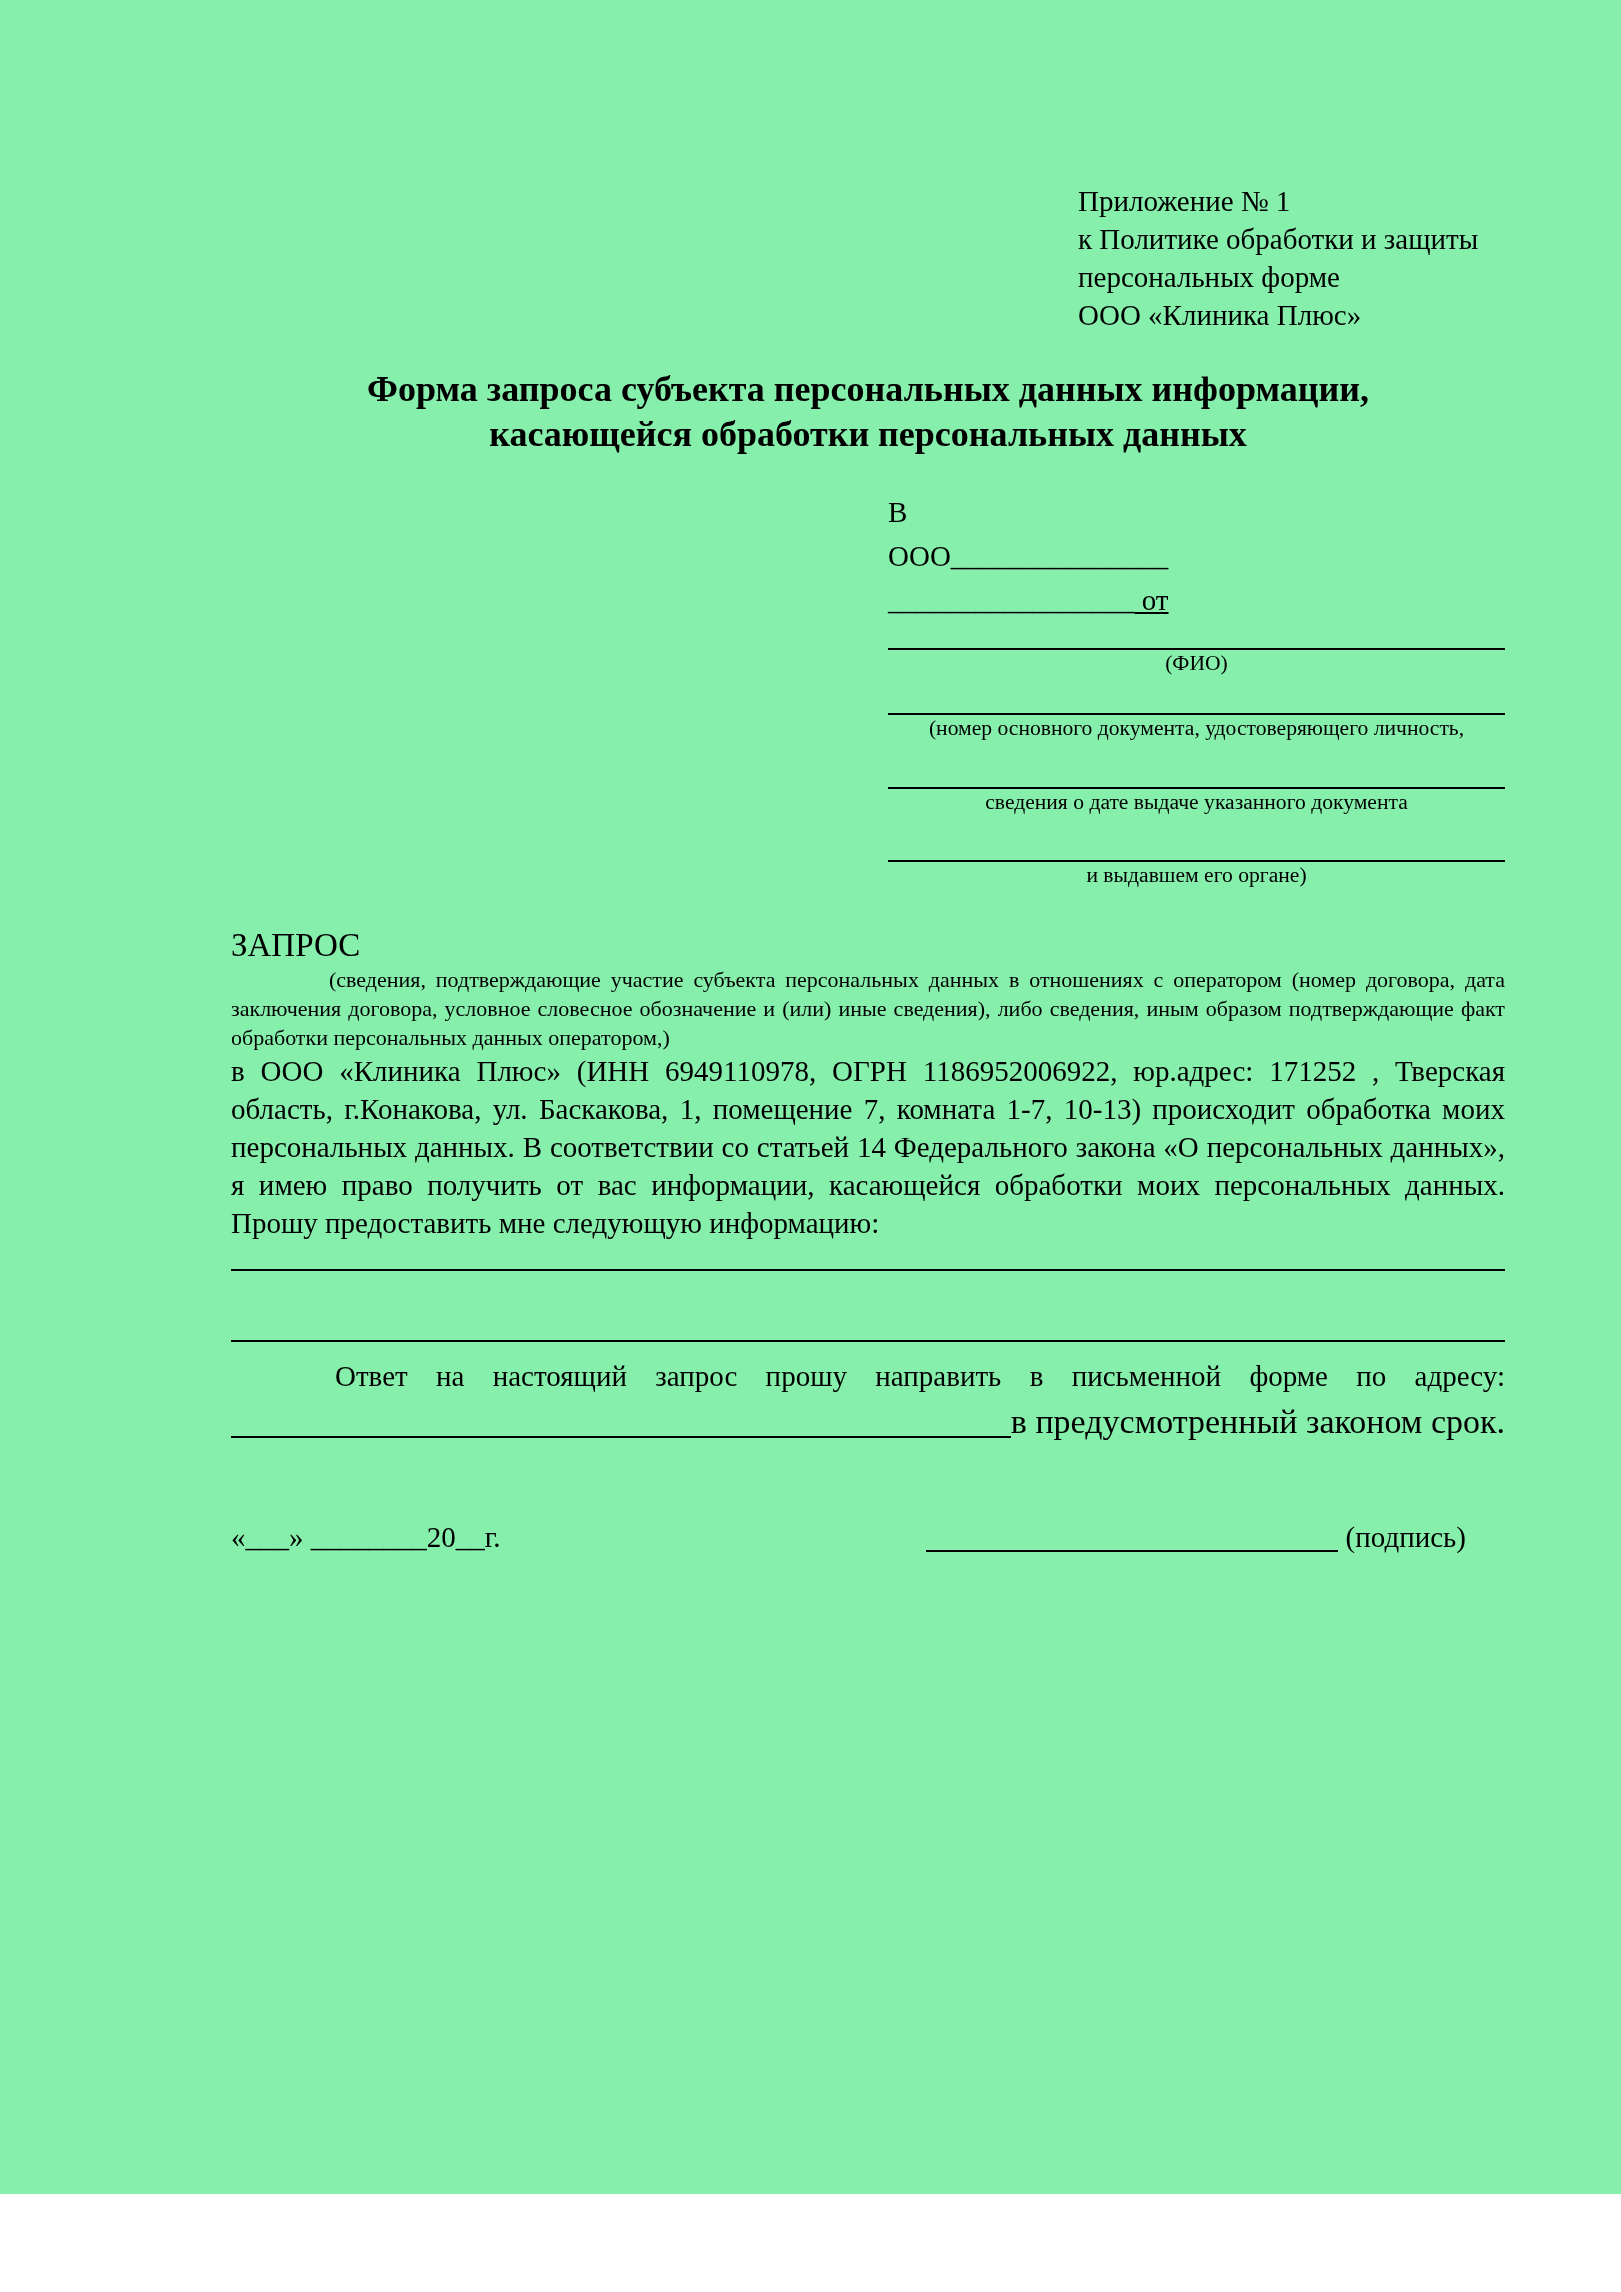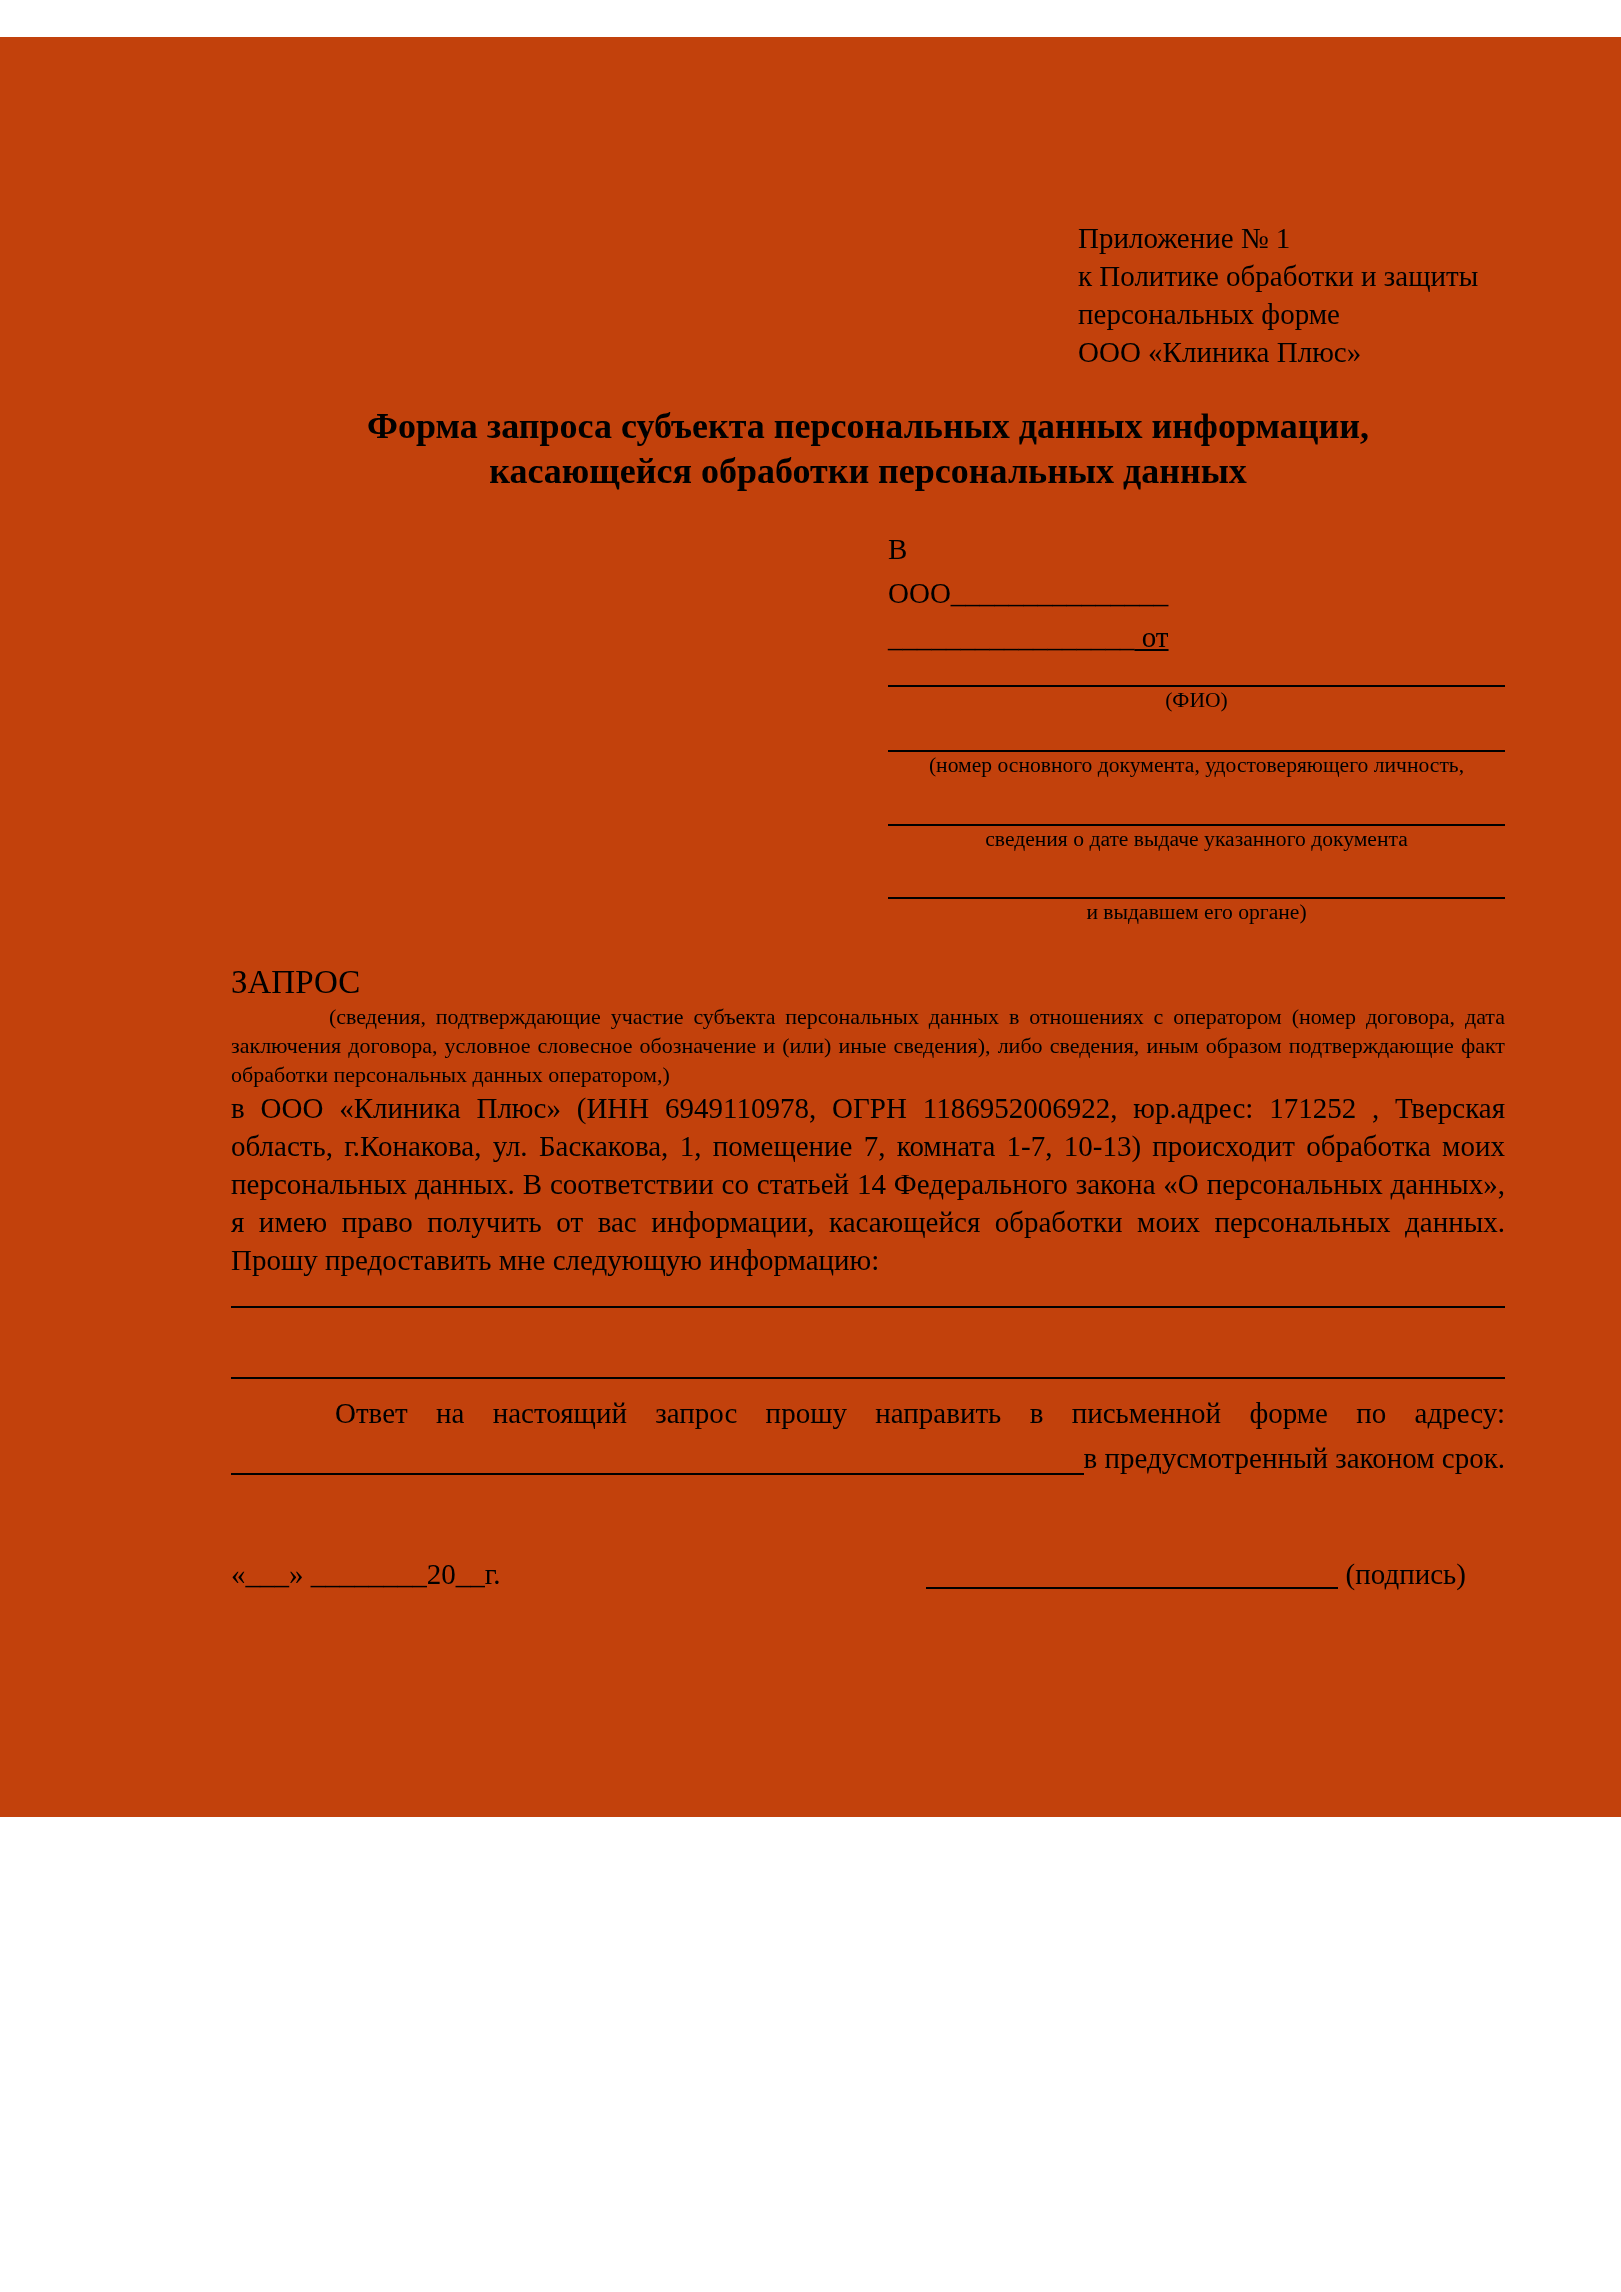--- a/index.html
+++ b/index.html
@@ -1,26 +1,25 @@
 <!DOCTYPE html>
 <html lang="ru"><head>
 <meta charset="utf-8">
 <style>
   html, body { margin: 0; padding: 0; background: #ffffff; }
   .page {
     width: 1621px;
-    height: 1780px;
+    height: 2194px;
     box-sizing: border-box;
     padding: 182px 116px 0 231px;
-    background: #c2410c;
+    background: #86efac;
     color: #000000;
     font-family: "Liberation Serif", "DejaVu Serif", serif;
     position: relative;
     overflow: hidden;
-    margin-top: 37px;
   }
 
   
   .header-block { margin-left: 847px; font-size: 29px; line-height: 38px; }
 
   
   .doc-title { margin-top: 33px; text-align: center; font-weight: bold; font-size: 36px; line-height: 45px; }
 
   
   .addr { margin-left: 657px; width: 617px; margin-top: 33px; font-size: 29px; line-height: 44px; }
@@ -37,21 +36,21 @@
   .intro-row .txt { padding-left: 98px; white-space: pre; }
   .intro-row .fill { flex: 1; border-bottom: 2.9px solid #000; margin-bottom: 5.9px; margin-left: 11.8px; }
 
   .note { font-size: 22px; line-height: 29px; text-align: justify; text-indent: 98px; }
   .body-par { font-size: 29px; line-height: 38px; text-align: justify; }
 
   .blank-line-1 { height: 27.4px; border-bottom: 2.9px solid #000; }
   .blank-line-2 { height: 69px; border-bottom: 2.9px solid #000; }
 
   .answer-line1 { margin-top: 11.8px; font-size: 29px; line-height: 45px; text-align: justify; text-align-last: justify; text-indent: 104px; }
-  .answer-line2 { display: flex; font-size: 29px; line-height: 45px; }
+  .answer-line2 { display: flex; font-size: 34px; line-height: 45px; }
   .answer-line2 .fill { flex: 1; border-bottom: 2.9px solid #000; margin-bottom: 5.9px; }
   .answer-line2 .txt { white-space: pre; }
 
   
   .footer-row { display: flex; justify-content: space-between; align-items: flex-start; margin-top: 71px; font-size: 29px; line-height: 44px; padding-right: 39px; }
   .sig-group { display: flex; align-items: flex-end; gap: 8px; }
   .sig-group .fill { width: 412px; border-bottom: 2px solid #000; margin-bottom: 6.9px; }
 </style>
 </head>
 <body>

